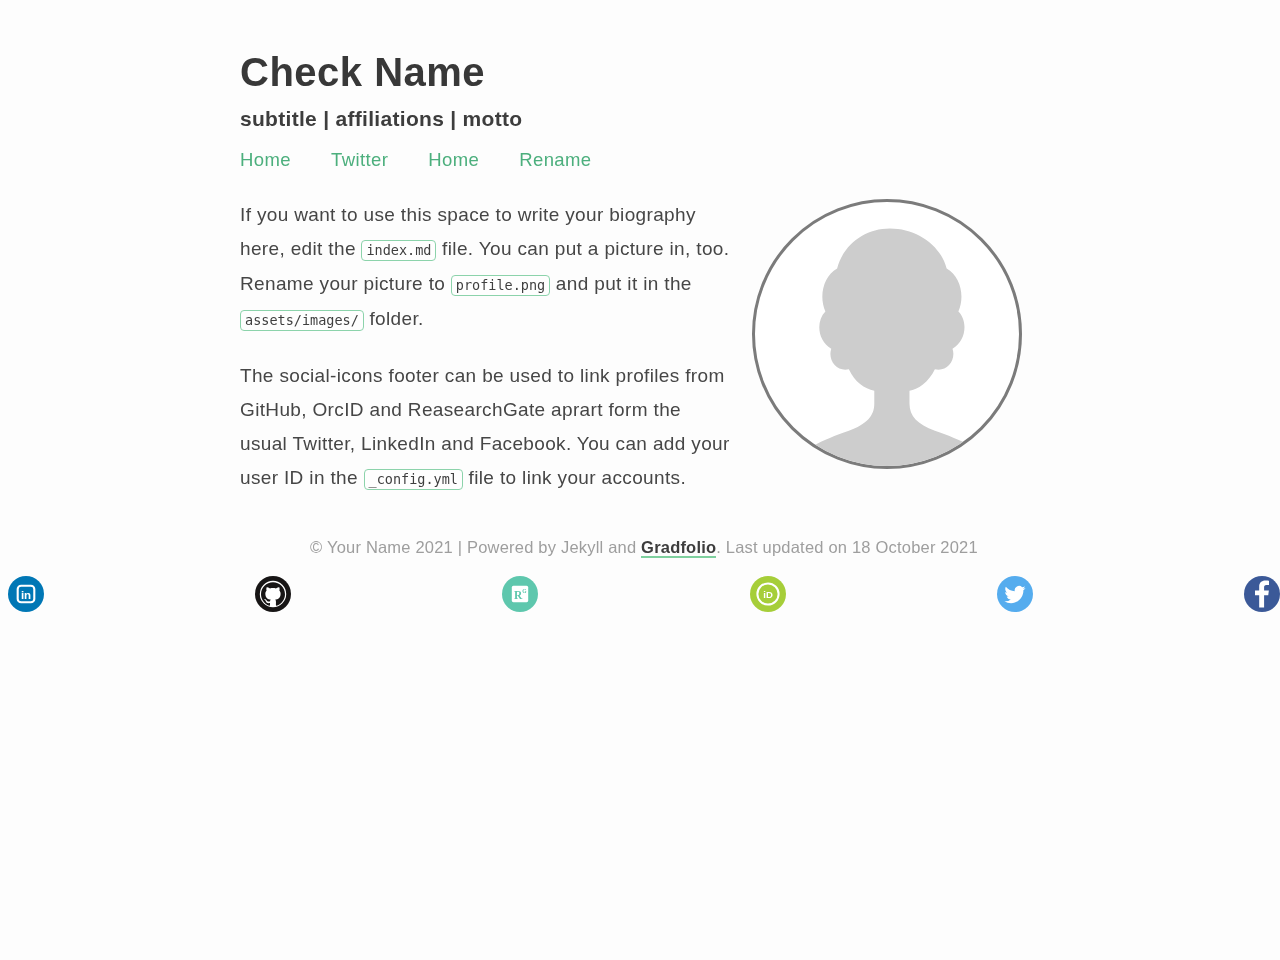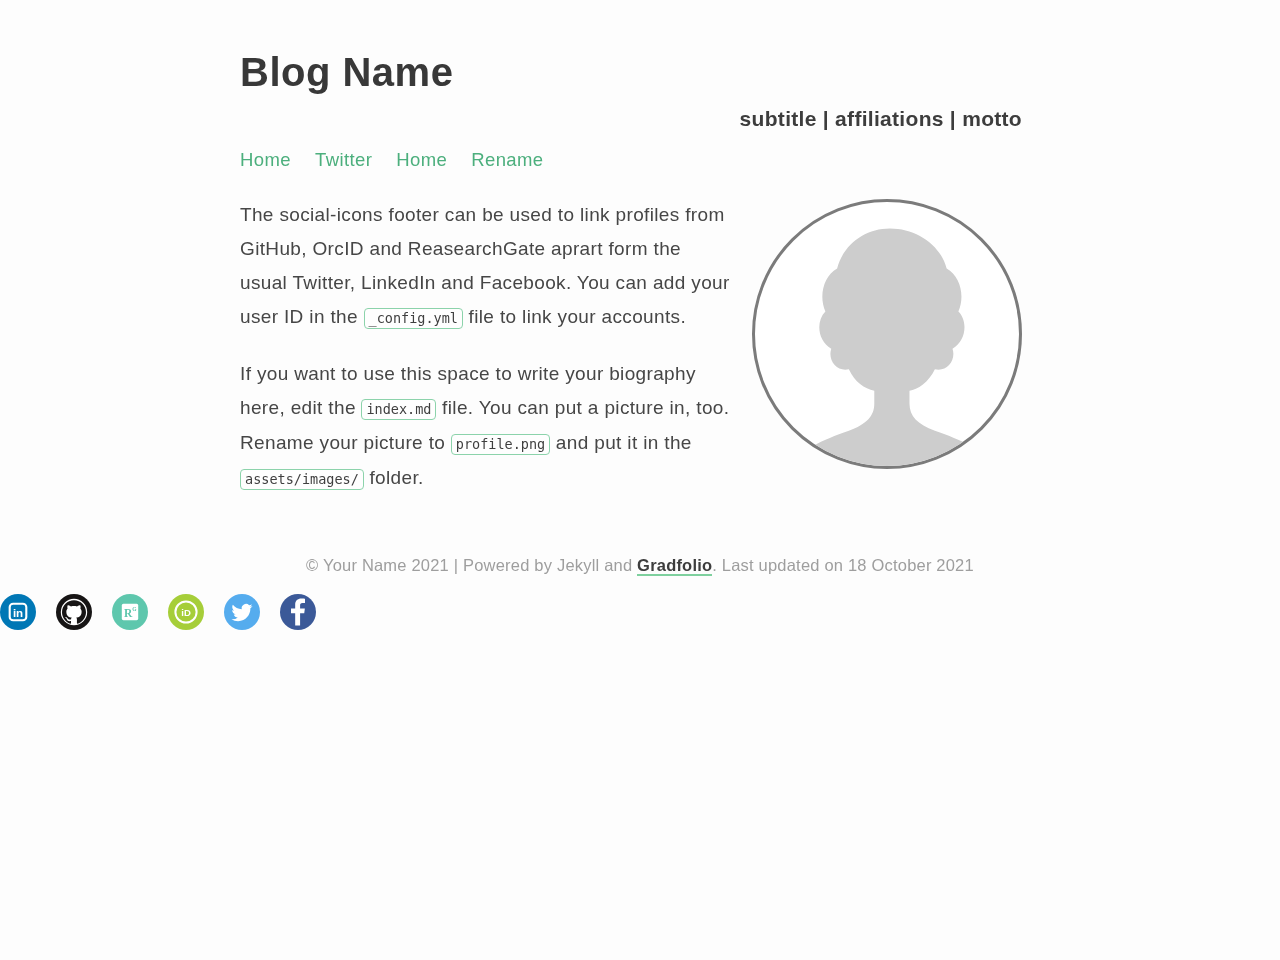--- a/index.html
+++ b/index.html
@@ -20,26 +20,25 @@
     color: #383838;
     line-height: 1.0;
     letter-spacing: 0.5px;
   }
   h2.site-subtitle {
     font-size: 21px;
     font-weight: 700;
     color: #3d3d3d;
     margin-top: 15px;
     letter-spacing: 0.3px;
-    text-align: right;
   }
   nav.site-nav {
     margin-top: 18px;
     display: flex;
-    gap: 24px;
+    gap: 40px;
   }
   nav.site-nav a {
     color: #4caf7d;
     text-decoration: none;
     font-size: 18.5px;
     letter-spacing: 0.4px;
     cursor: pointer;
   }
   .bio { margin-top: 27px; }
   .bio::after { content: ""; display: block; clear: both; }
@@ -71,55 +70,56 @@
     font-size: 13.5px;
     letter-spacing: 0;
     color: #3f3f3f;
     background: #fefefe;
     border: 1px solid #8cd3ab;
     border-radius: 4px;
     padding: 1px 4px 2px 4px;
     white-space: nowrap;
   }
   footer.site-footer {
-    margin-top: 38px;
+    margin-top: 20px;
     text-align: center;
+    padding-left: 8px;
   }
   .footer-line {
     font-size: 16.5px;
     letter-spacing: 0.2px;
     color: #9e9e9e;
   }
   .footer-line a.footer-link {
     color: #3d3d3d;
     text-decoration: none;
     font-weight: 700;
     border-bottom: 2px solid #7ed09e;
     cursor: pointer;
   }
   .social-row {
     margin-top: 19px;
     display: flex;
-    justify-content: flex-start;
+    justify-content: space-between;
     gap: 20px;
   }
   .social-row a {
     display: inline-block;
     width: 36px; height: 36px;
     cursor: pointer;
   }
   .social-row svg { display: block; }
 </style>
 </head>
 <body>
 
 <div class="container">
 
   <header>
-    <h1 class="site-title">Blog Name</h1>
+    <h1 class="site-title">Check Name</h1>
     <h2 class="site-subtitle">subtitle | affiliations | motto</h2>
     <nav class="site-nav">
       <a>Home</a>
       <a>Twitter</a>
       <a>Home</a>
       <a>Rename</a>
     </nav>
   </header>
 
   <main class="bio">
@@ -141,23 +141,23 @@
           L122 193
           C112 191 102 184 96 171
           C84 174 74 162 78 150
           C64 142 62 122 72 112
           C65 96 70 76 84 68
           C90 44 112 27 138 27 Z"></path>
       </svg>
     </div>
 
 
+    <p><span>If you want to use this space to write your biography here, edit the </span><code class="inline-code">index.md</code><span> file. You can put a picture in, too. Rename your picture to </span><code class="inline-code">profile.png</code><span> and put it in the </span><code class="inline-code">assets/images/</code><span> folder.</span></p>
+
     <p><span>The social-icons footer can be used to link profiles from GitHub, OrcID and ReasearchGate aprart form the usual Twitter, LinkedIn and Facebook. You can add your user ID in the </span><code class="inline-code">_config.yml</code><span> file to link your accounts.</span></p>
-
-    <p><span>If you want to use this space to write your biography here, edit the </span><code class="inline-code">index.md</code><span> file. You can put a picture in, too. Rename your picture to </span><code class="inline-code">profile.png</code><span> and put it in the </span><code class="inline-code">assets/images/</code><span> folder.</span></p>
 
   </main>
 </div>
 
 <footer class="site-footer">
   <div class="footer-line"><span>© Your Name 2021 | Powered by Jekyll and </span><a class="footer-link">Gradfolio</a><span>. Last updated on 18 October 2021</span></div>
 
   <div class="social-row">
 
     <a>

